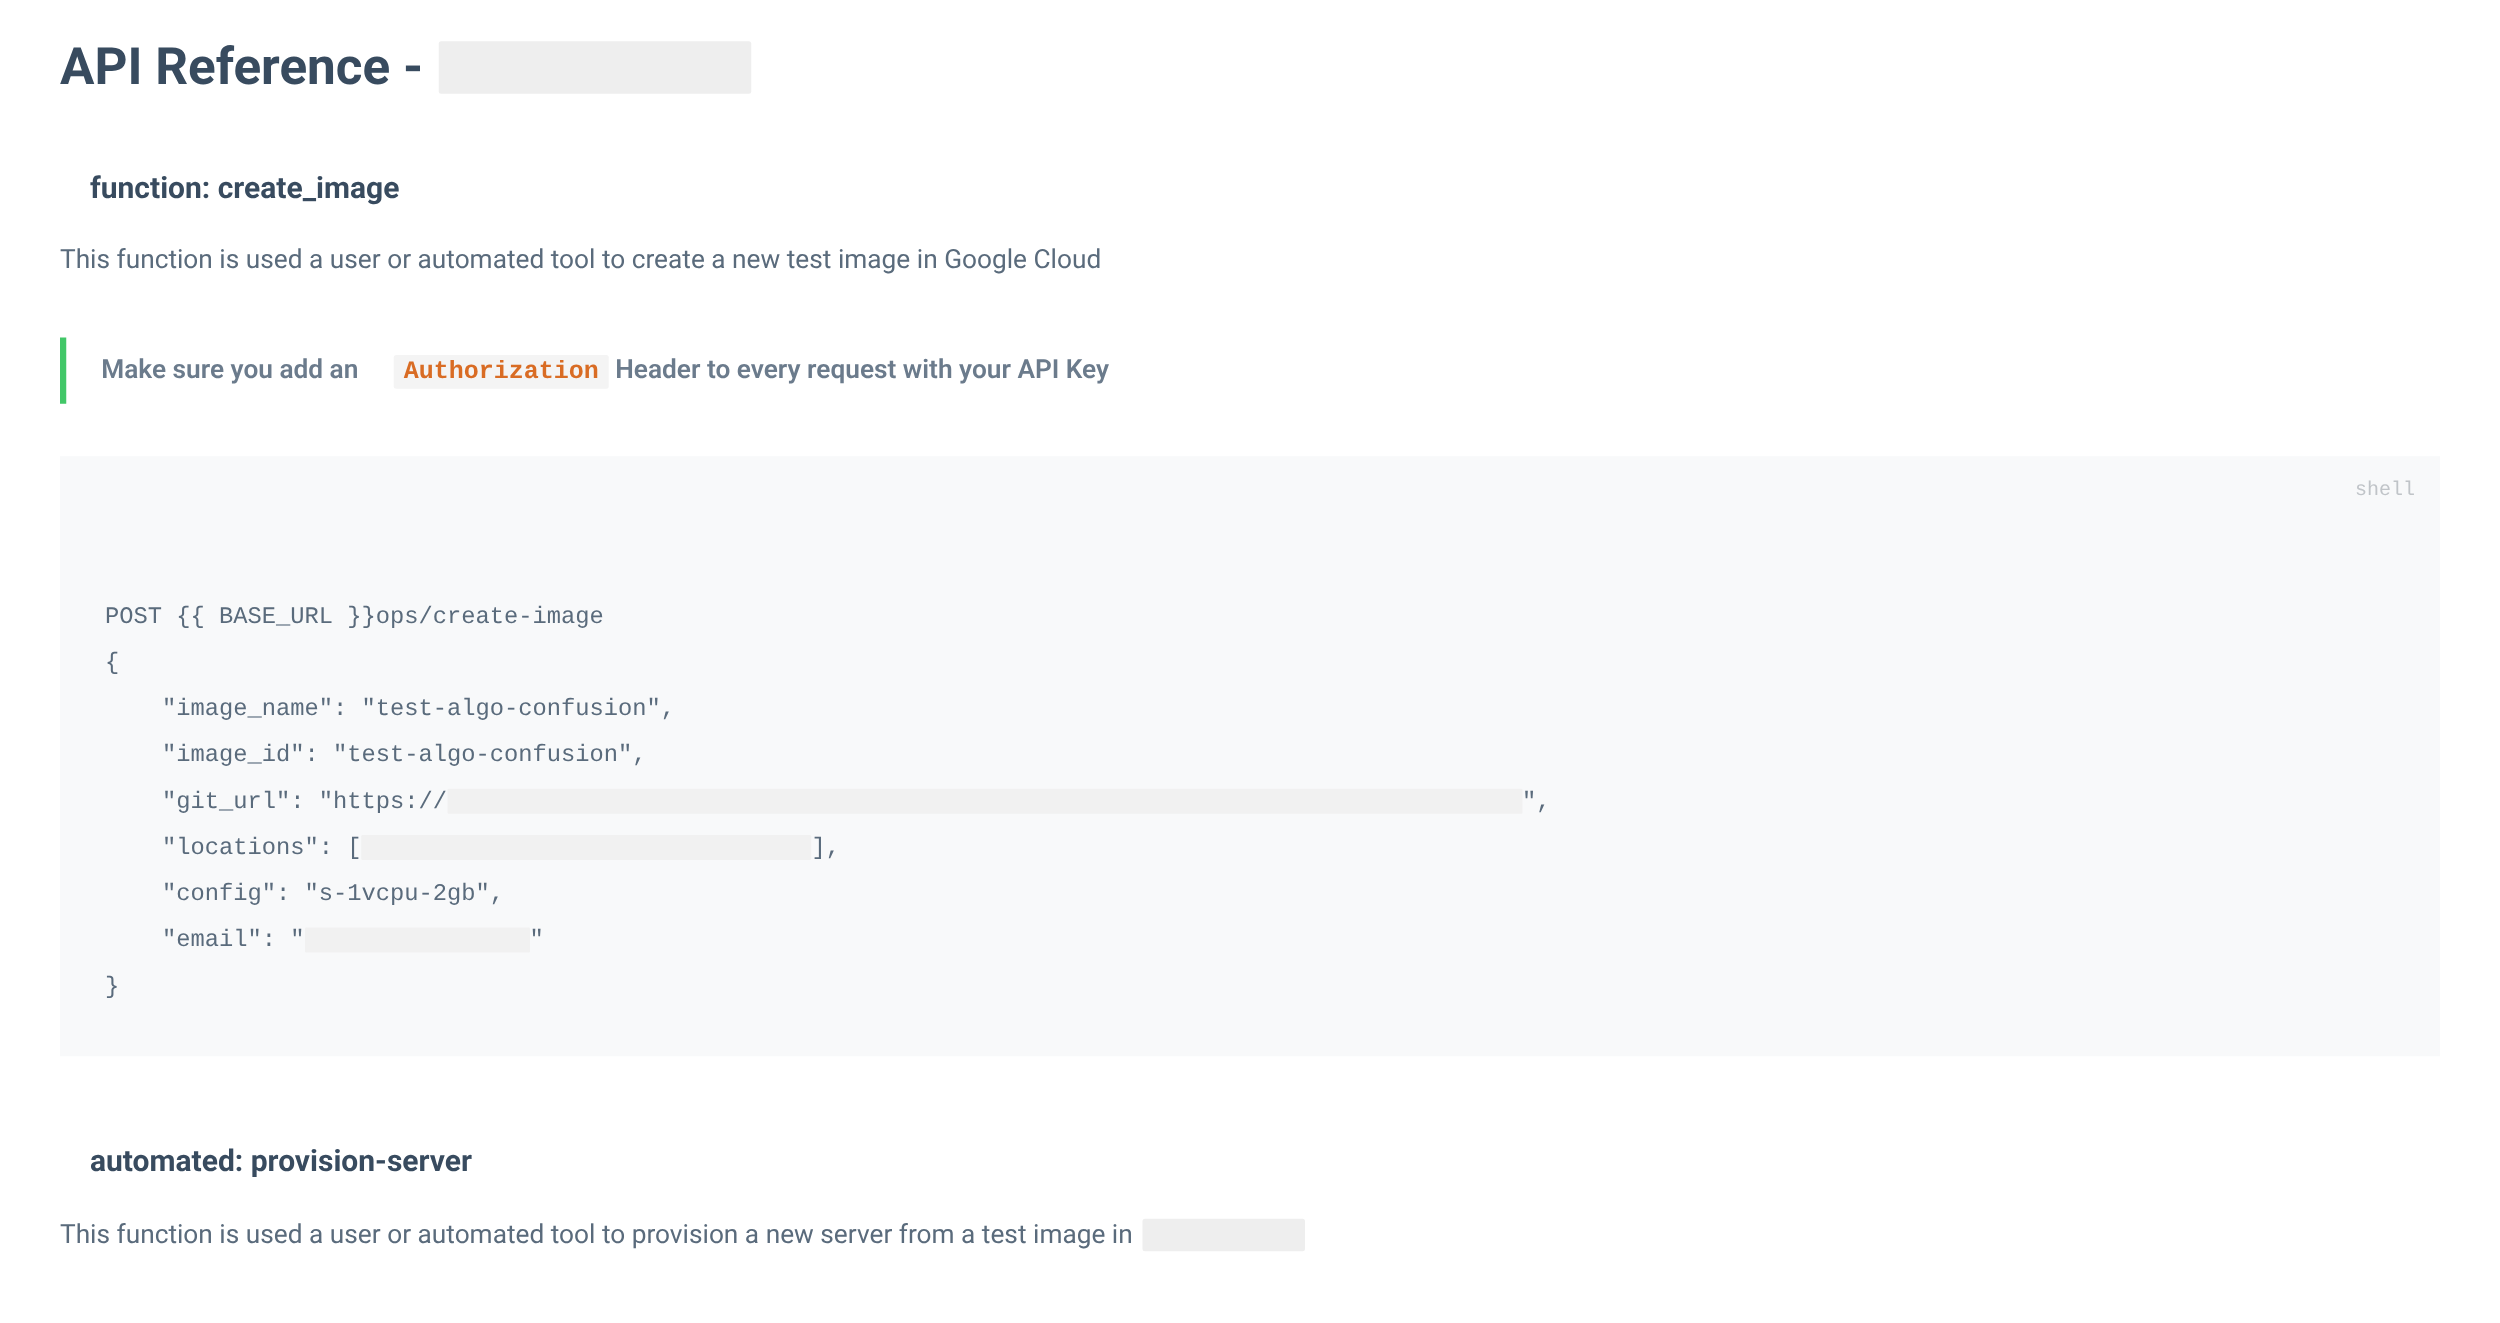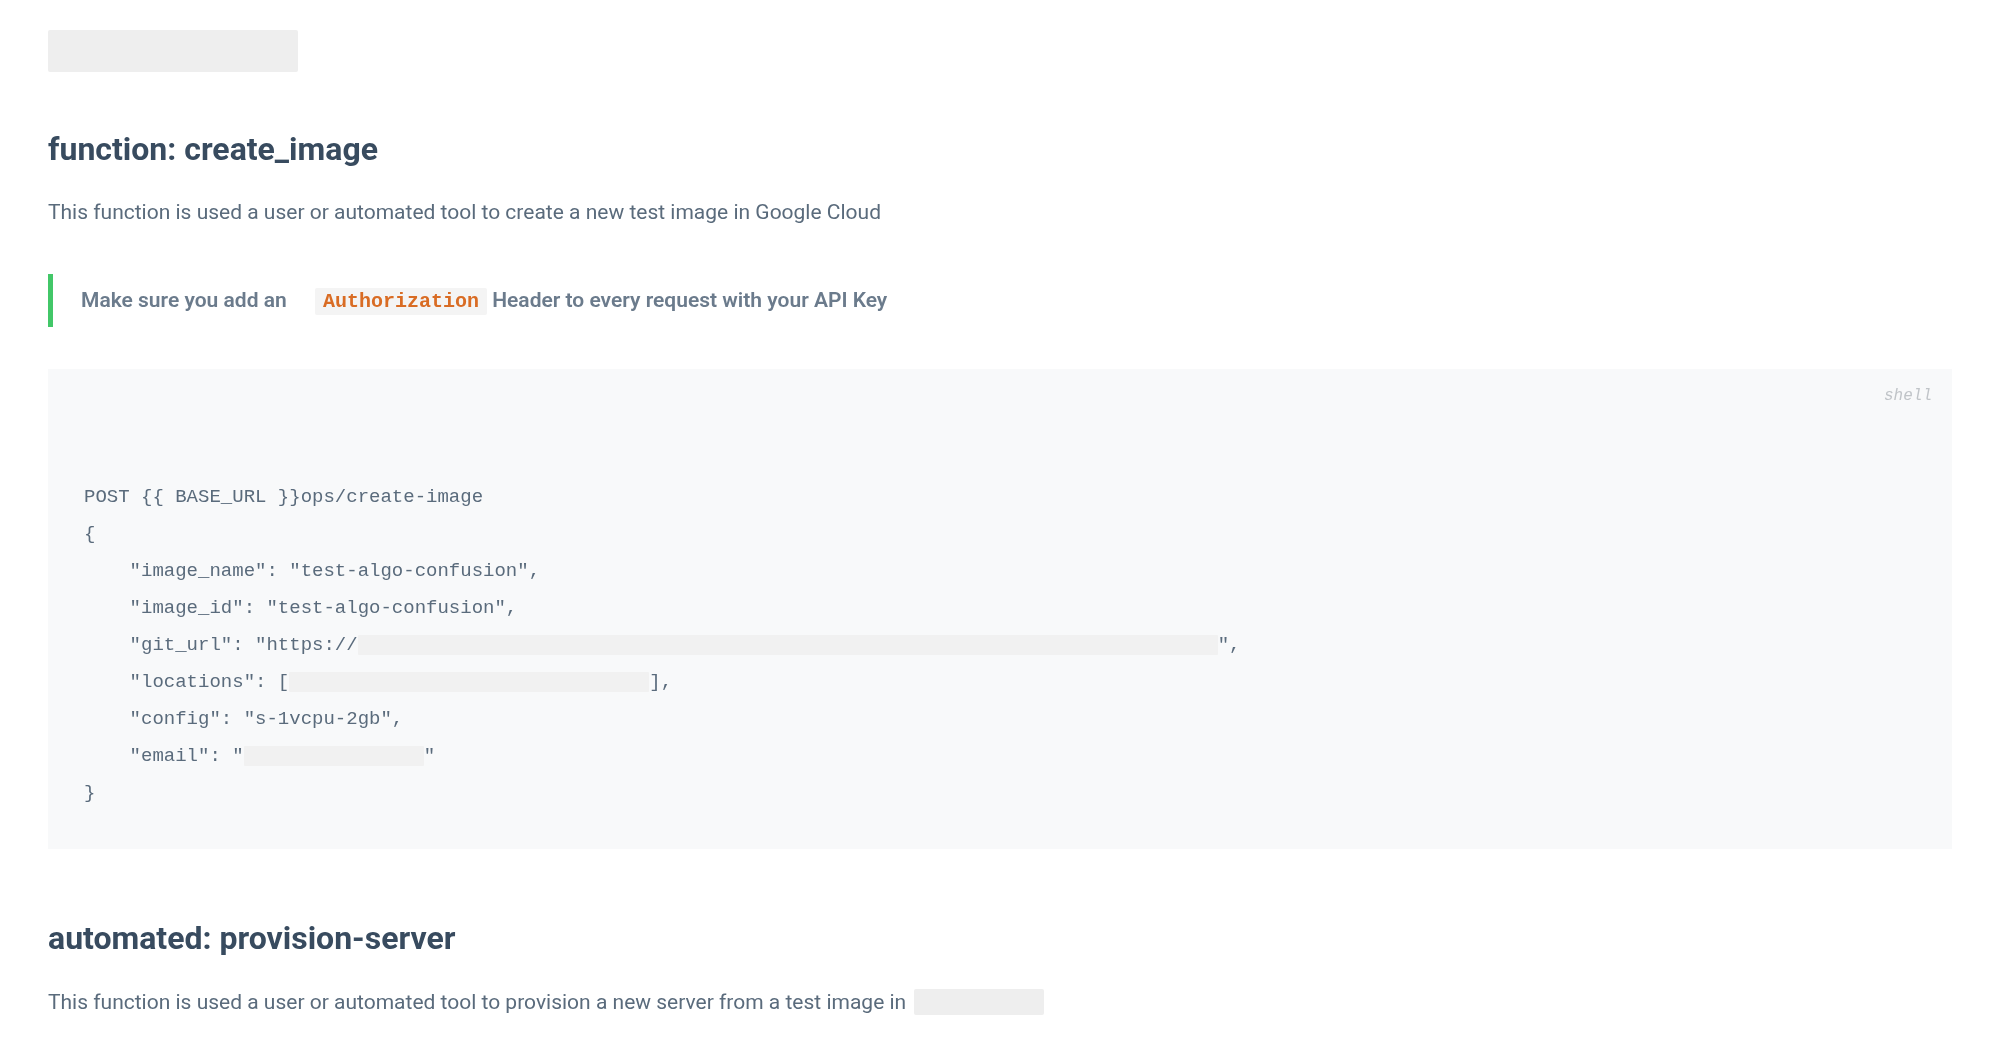--- a/index.html
+++ b/index.html
@@ -20,24 +20,25 @@
       gap: 12px;
     }
     .title-redacted {
       display: inline-block;
       width: 250px;
       height: 42px;
       background: #eeeeee;
       border-radius: 2px;
     }
     .section-heading {
-      font-size: 32px;
+      font-size: 24px;
       font-weight: 700;
       color: #384b5f;
       margin-bottom: 32px;
+      margin-left: 24px;
     }
     .section-desc {
       font-size: 21px;
       color: #5a6b7c;
       margin-bottom: 50px;
     }
     .callout {
       border-left: 5px solid #42c768;
       padding: 14px 28px;
       margin-bottom: 42px;
@@ -65,21 +66,20 @@
       color: #5a6b7c;
       white-space: pre;
     }
     .code-lang-label {
       position: absolute;
       top: 12px;
       right: 20px;
       font-family: "SFMono-Regular", Consolas, "Liberation Mono", Menlo, monospace;
       font-size: 16px;
       color: #c0c4c8;
-      font-style: italic;
     }
     .redact-inline {
       display: inline-block;
       background: #f1f1f1;
       height: 20px;
       vertical-align: middle;
       border-radius: 1px;
     }
     .desc-with-redact {
       font-size: 21px;
@@ -93,20 +93,21 @@
       width: 130px;
       height: 26px;
       background: #eeeeee;
       border-radius: 2px;
     }
   </style>
 </head>
 <body>
 
 <h1 class="page-title">
+  <span>API Reference - </span>
   <span class="title-redacted"></span>
 </h1>
 
 <h2 class="section-heading">function: create_image</h2>
 
 <p class="section-desc">This function is used a user or automated tool to create a new test image in Google Cloud</p>
 
 <div class="callout">
   <span>Make sure you add an </span><span class="inline-code">Authorization</span><span> Header to every request with your API Key</span>
 </div>

